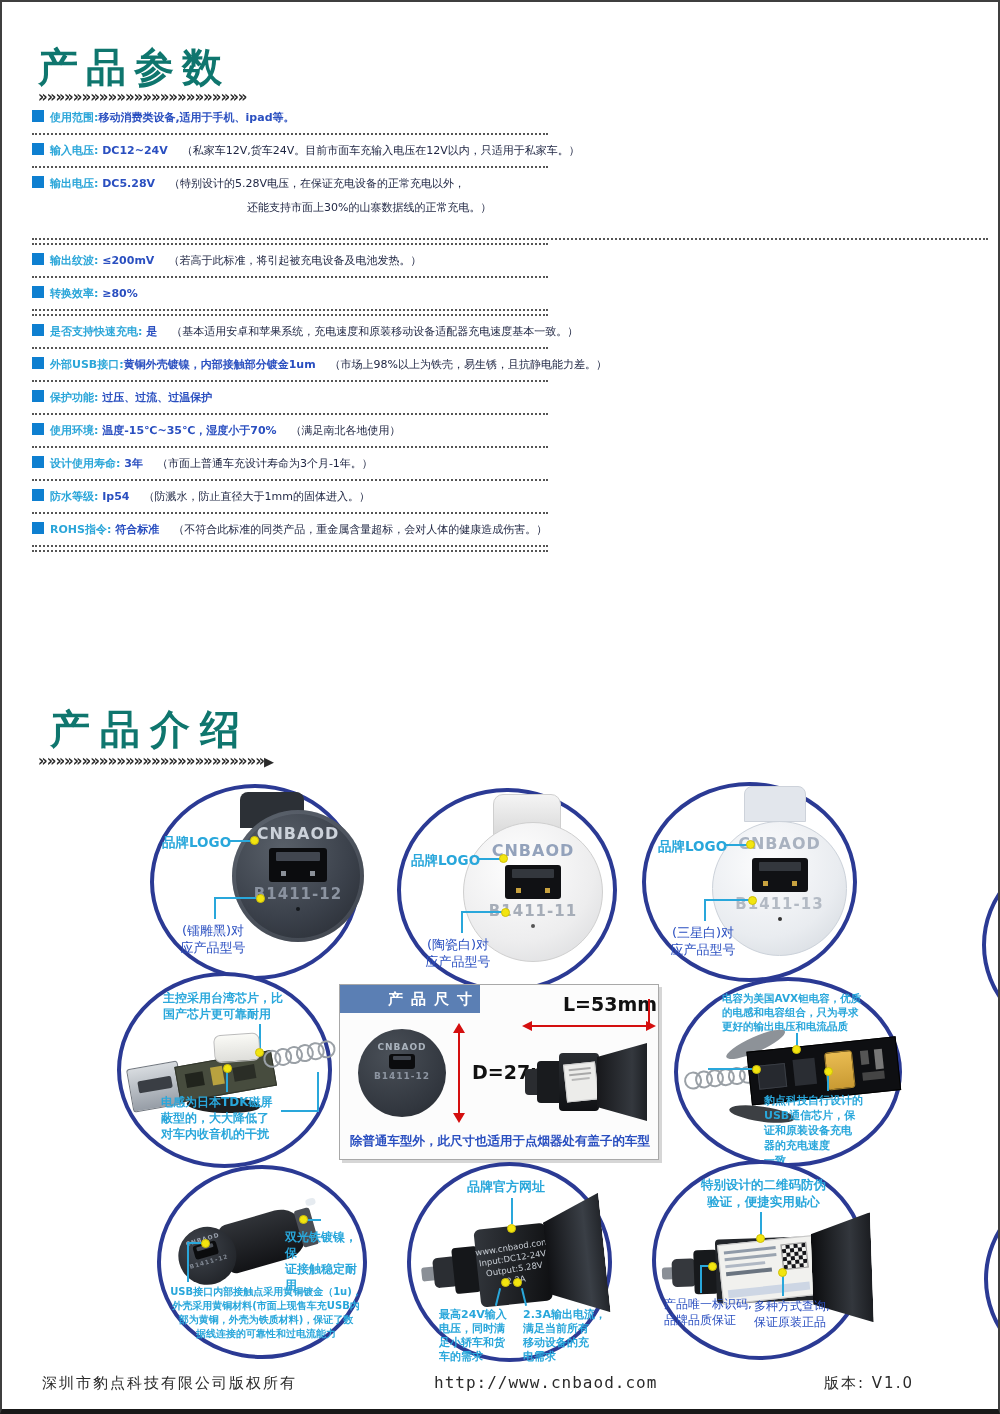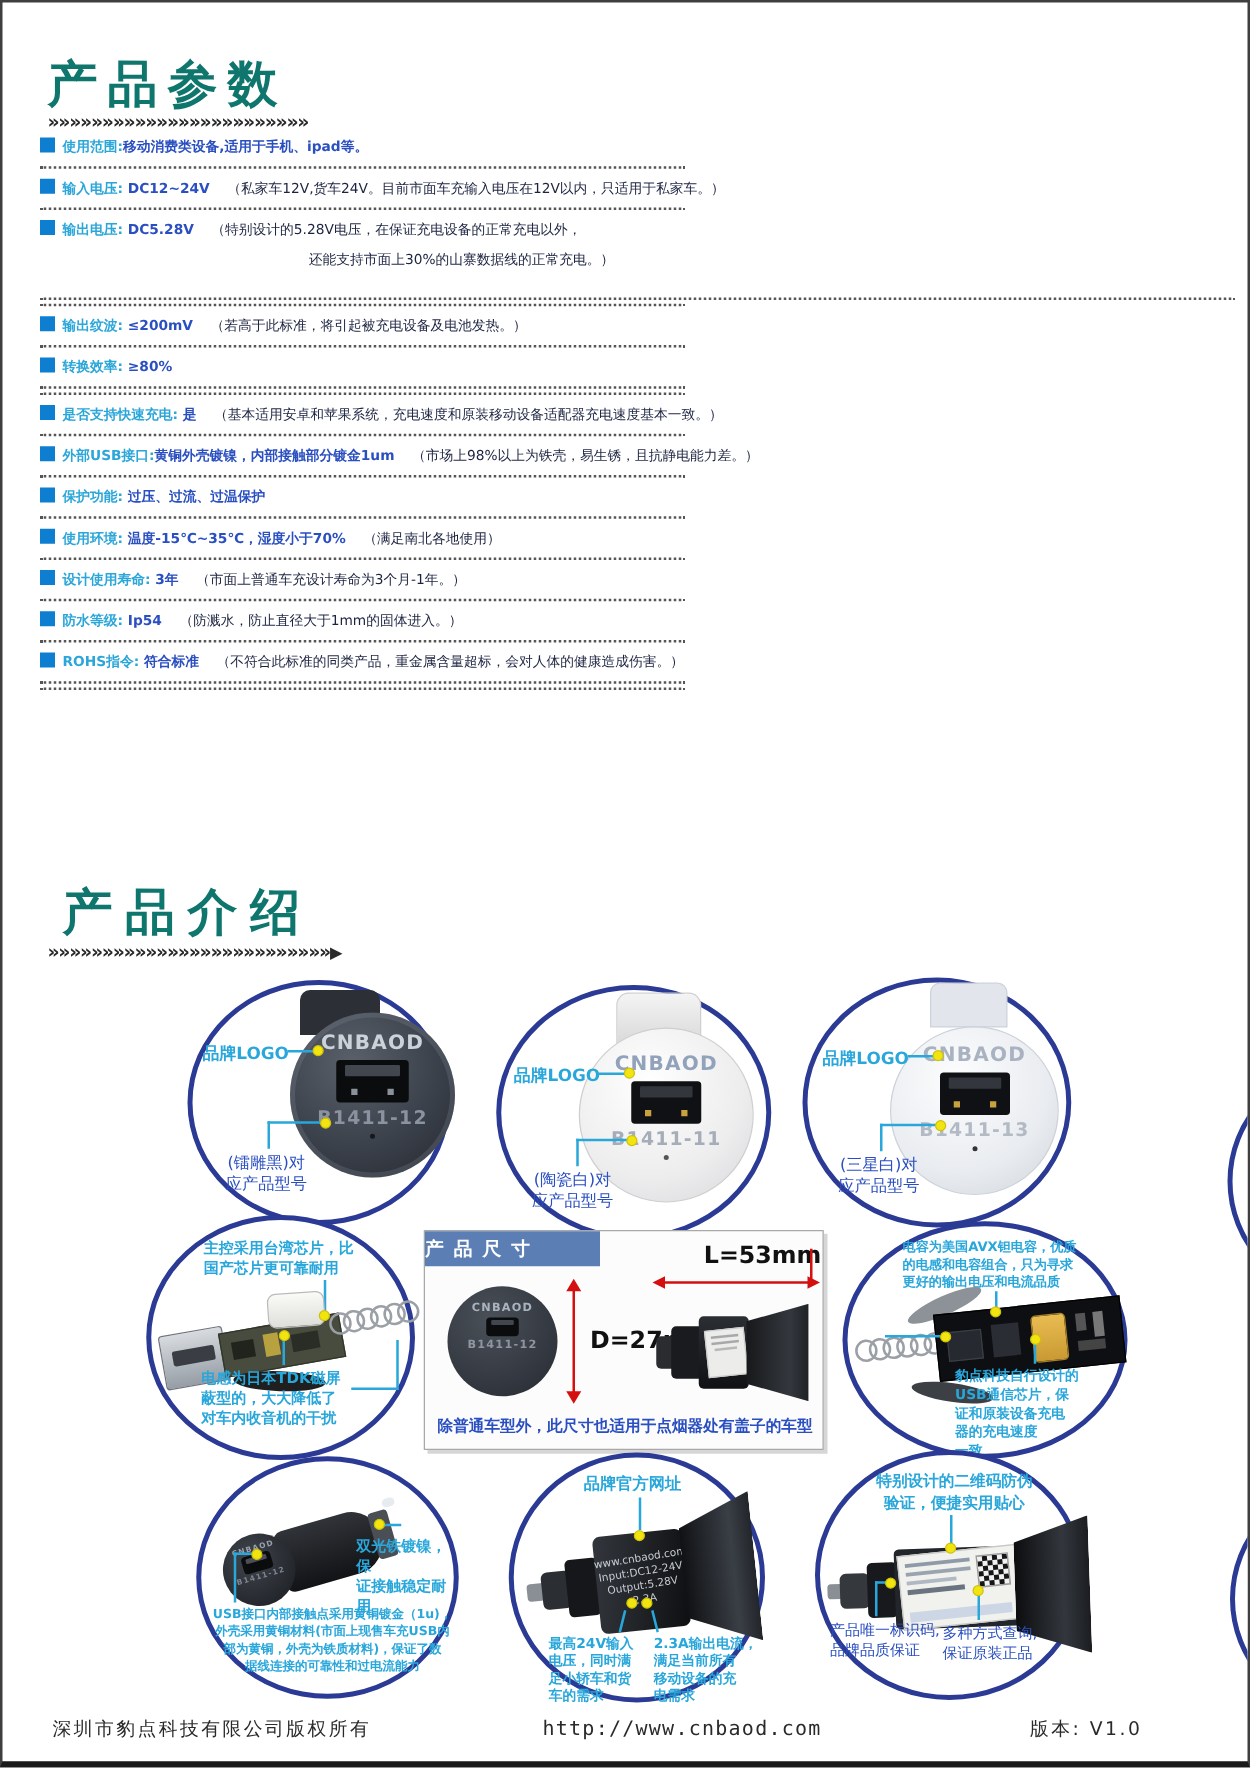--- a/index.html
+++ b/index.html
@@ -175,21 +175,21 @@
     <span class="yd" style="left:102px;top:88px;"></span>
     <div class="cl" style="left:105px;top:96px;width:2px;height:20px;"></div>
     <div class="cl" style="left:196px;top:96px;width:2px;height:40px;"></div>
     <div class="cl" style="left:160px;top:134px;width:38px;height:2px;"></div>
     <div class="cn" style="left:40px;top:118px;font-size:12px;line-height:16px;">电感为日本TDK磁屏
 蔽型的，大大降低了
 对车内收音机的干扰</div>
   </div>
 
   <div class="abs" style="left:337px;top:982px;width:320px;height:176px;background:#fcfcfc;border:1px solid #a8a8a8;box-shadow:3px 3px 0 #d6d6d6;box-sizing:border-box;">
-    <div class="abs" style="left:0;top:0;width:140px;height:28px;background:#5b7fb4;color:#fff;font-size:15px;font-weight:bold;letter-spacing:8px;line-height:28px;text-align:left;">产品尺寸</div>
+    <div class="abs" style="left:0;top:0;width:140px;height:28px;background:#5b7fb4;color:#fff;font-size:15px;font-weight:bold;letter-spacing:8px;line-height:28px;text-align:right;">产品尺寸</div>
     <div class="face" style="left:18px;top:44px;width:88px;height:88px;background:radial-gradient(circle at 38% 30%,#4a5058,#31363e 70%,#24272c);">
       <div class="brand" style="margin-top:13px;font-size:9px;color:#aab3bd;">CNBAOD</div>
       <div class="usb" style="width:26px;height:15px;margin-top:2px;">
           <div class="tongue" style="width:18px;height:4px;top:2px;"></div>
         </div>
       <div class="model" style="margin-top:2px;font-size:9px;color:#8d95a1;">B1411-12</div>
     </div>
     <div class="rline" style="left:118px;top:46px;width:2px;height:84px;"></div>
     <div class="tri" style="left:113px;top:38px;border-left:6px solid transparent;border-right:6px solid transparent;border-bottom:10px solid var(--red);"></div>
     <div class="tri" style="left:113px;top:128px;border-left:6px solid transparent;border-right:6px solid transparent;border-top:10px solid var(--red);"></div>

